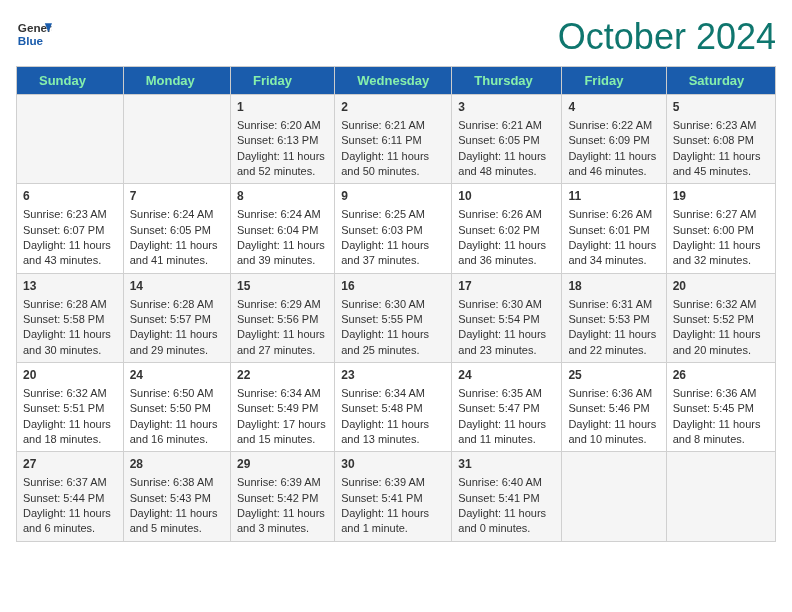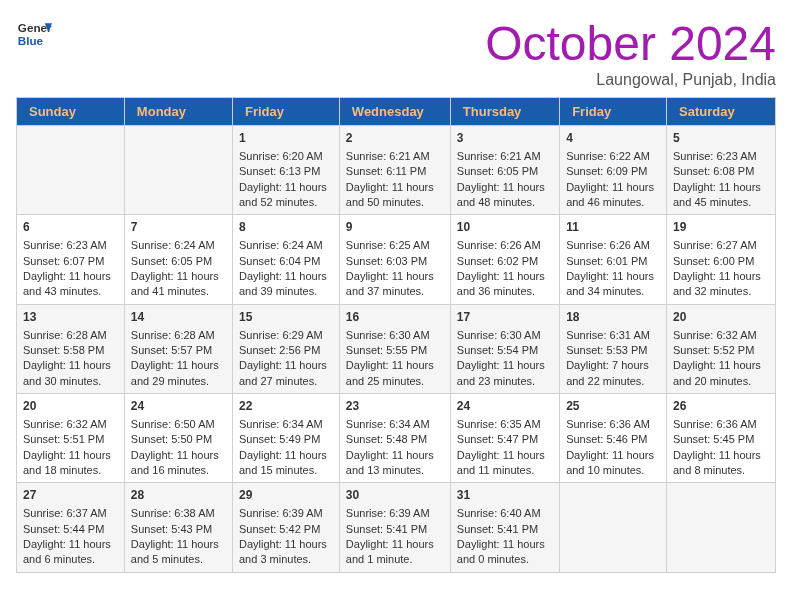--- a/index.html
+++ b/index.html
@@ -22,38 +22,38 @@
       gap: 4px;
     }
     .logo-icon {
       width: 36px;
       height: 36px;
     }
     .title-block {
       text-align: right;
     }
     .month-title {
-      font-size: 48px;
+      font-size: 36px;
       font-weight: normal;
-      color: #a21caf;
+      color: #0f766e;
     }
     .location-title {
       font-size: 16px;
       color: #555;
     }
     table {
       width: 100%;
       border-collapse: collapse;
       font-size: 11px;
     }
     thead tr th {
       background-color: #1a5cac;
-      color: #fdba74;
+      color: #86efac;
       text-align: left;
-      padding: 6px 12px;
+      padding: 6px 22px;
       font-size: 13px;
       font-weight: bold;
       border: 1px solid #ccc;
     }
     tbody tr td {
       border: 1px solid #d0d0d0;
       vertical-align: top;
       padding: 4px 6px;
       width: 113px;
       min-height: 70px;
@@ -82,21 +82,20 @@
 <div class="header">
   <div class="logo">
     <svg class="logo-icon" viewBox="0 0 40 40">
       <text x="2" y="18" font-size="13" font-weight="bold" fill="#333" font-family="Arial">General</text>
       <text x="2" y="32" font-size="13" font-weight="bold" fill="#1a5cac" font-family="Arial">Blue</text>
       <polygon points="32,8 40,8 36,18" fill="#1a5cac"></polygon>
     </svg>
   </div>
   <div class="title-block">
     <div class="month-title">October 2024</div>
-    <div class="location-title">Laungowal, Punjab, India</div>
   </div>
 </div>
 
 <table>
   <thead>
     <tr>
     <th>Sunday</th>
         <th>Monday</th>
         <th>Friday</th>
         <th>Wednesday</th>
@@ -193,40 +192,40 @@
         </td>
         <td>
           <span class="day-num">14</span>
           <div>Sunrise: 6:28 AM</div>
           <div>Sunset: 5:57 PM</div>
           <div>Daylight: 11 hours and 29 minutes.</div>
         </td>
         <td>
           <span class="day-num">15</span>
           <div>Sunrise: 6:29 AM</div>
-          <div>Sunset: 2:56 PM</div>
+          <div>Sunset: 5:56 PM</div>
           <div>Daylight: 11 hours and 27 minutes.</div>
         </td>
         <td>
           <span class="day-num">16</span>
           <div>Sunrise: 6:30 AM</div>
           <div>Sunset: 5:55 PM</div>
           <div>Daylight: 11 hours and 25 minutes.</div>
         </td>
         <td>
           <span class="day-num">17</span>
           <div>Sunrise: 6:30 AM</div>
           <div>Sunset: 5:54 PM</div>
           <div>Daylight: 11 hours and 23 minutes.</div>
         </td>
         <td>
           <span class="day-num">18</span>
           <div>Sunrise: 6:31 AM</div>
           <div>Sunset: 5:53 PM</div>
-          <div>Daylight: 7 hours and 22 minutes.</div>
+          <div>Daylight: 11 hours and 22 minutes.</div>
         </td>
         <td>
           <span class="day-num">20</span>
           <div>Sunrise: 6:32 AM</div>
           <div>Sunset: 5:52 PM</div>
           <div>Daylight: 11 hours and 20 minutes.</div>
         </td>
       </tr>
       <tr>
         <td>
@@ -238,21 +237,21 @@
         <td>
           <span class="day-num">24</span>
           <div>Sunrise: 6:50 AM</div>
           <div>Sunset: 5:50 PM</div>
           <div>Daylight: 11 hours and 16 minutes.</div>
         </td>
         <td>
           <span class="day-num">22</span>
           <div>Sunrise: 6:34 AM</div>
           <div>Sunset: 5:49 PM</div>
-          <div>Daylight: 11 hours and 15 minutes.</div>
+          <div>Daylight: 17 hours and 15 minutes.</div>
         </td>
         <td>
           <span class="day-num">23</span>
           <div>Sunrise: 6:34 AM</div>
           <div>Sunset: 5:48 PM</div>
           <div>Daylight: 11 hours and 13 minutes.</div>
         </td>
         <td>
           <span class="day-num">24</span>
           <div>Sunrise: 6:35 AM</div>

